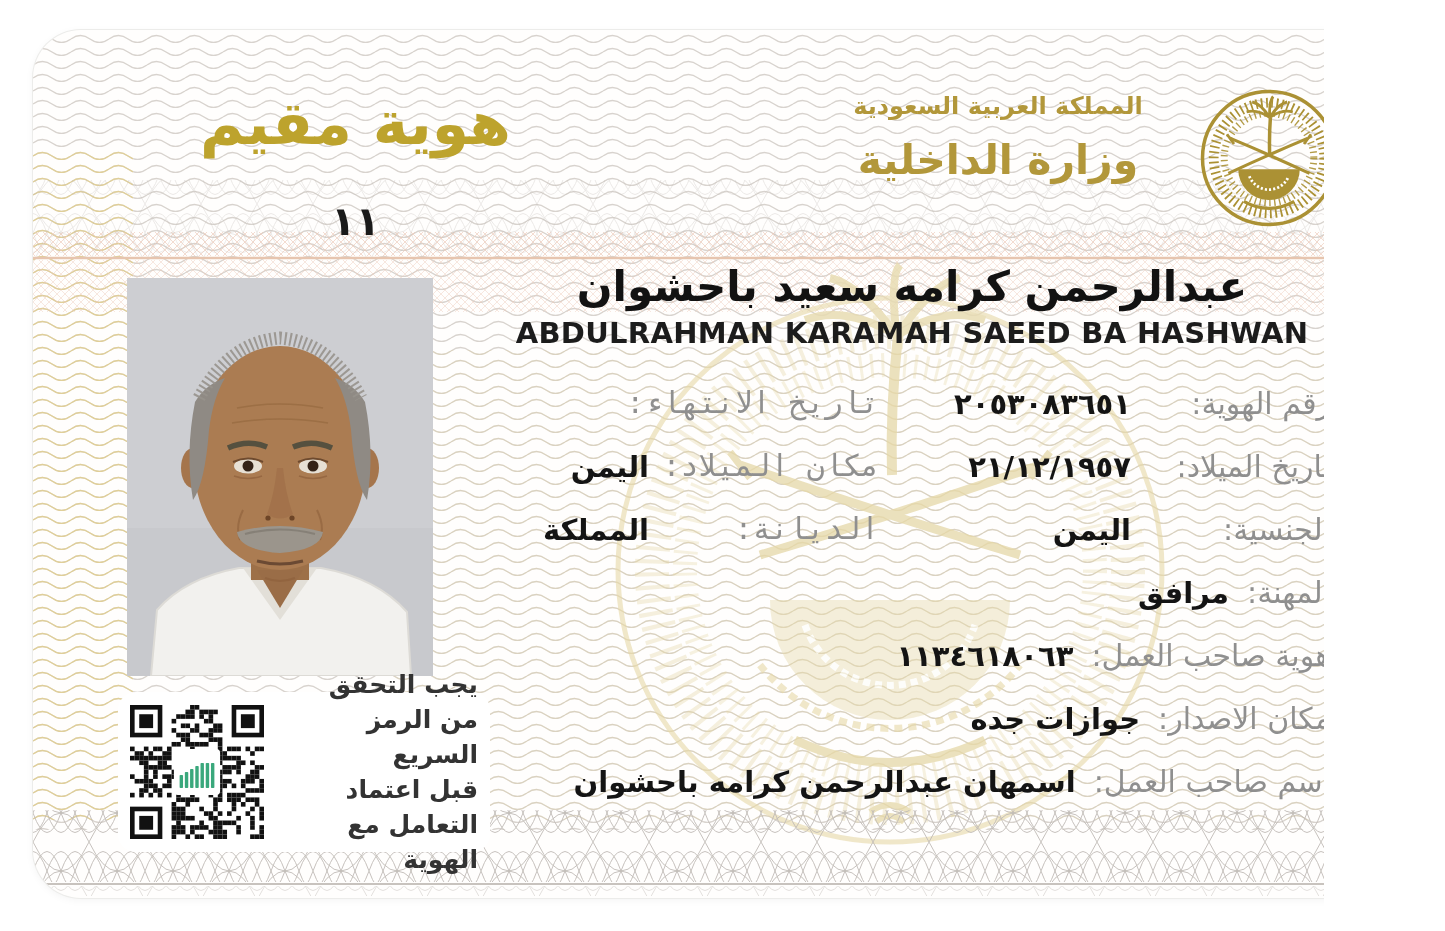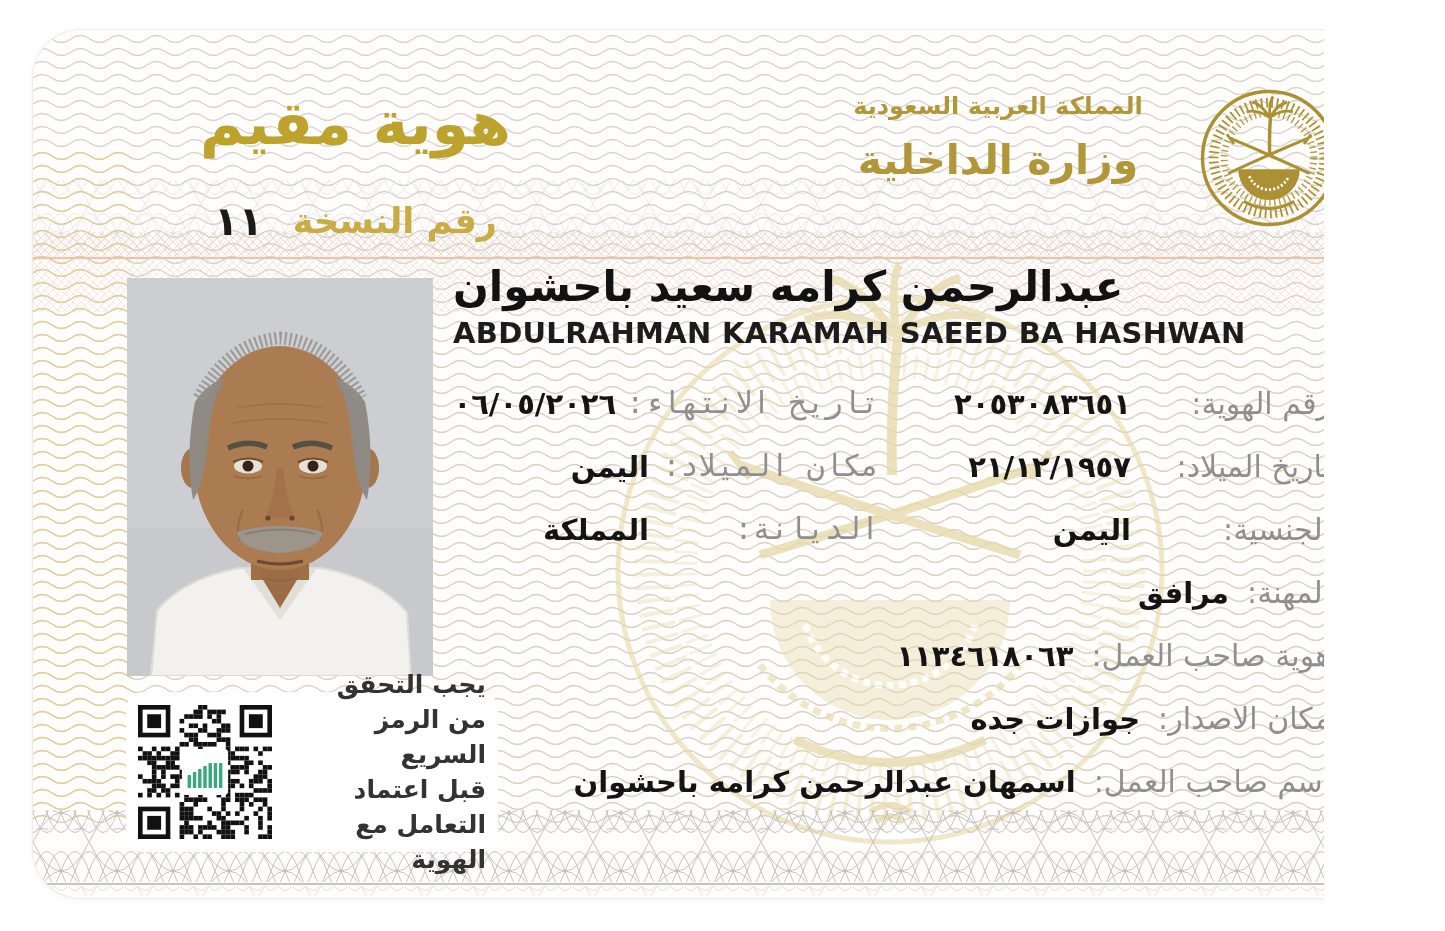--- a/index.html
+++ b/index.html
@@ -18,37 +18,37 @@
   .vnum{font-size:40px;color:#1a1a1a;font-weight:bold;}
   .kingdom-block{position:absolute;right:248px;top:62px;width:330px;text-align:center;direction:rtl;}
   .kingdom{font-size:24px;font-weight:bold;color:#b2973a;letter-spacing:-1px;}
   .ministry{font-size:41px;font-weight:bold;color:#b2973a;margin-top:16px;}
   .emblem{position:absolute;right:72px;top:58px;width:140px;height:140px;display:block;}
 
   
   .photo{position:absolute;left:94px;top:248px;width:306px;height:398px;display:block;}
 
   
-  .names{position:absolute;left:420px;right:40px;top:234px;text-align:left;}
+  .names{position:absolute;left:420px;right:40px;top:234px;text-align:center;}
   .name-ar{font-size:42px;font-weight:bold;color:#121212;direction:rtl;line-height:1.1;}
   .name-en{font-size:29px;font-weight:bold;color:#1c1c1c;letter-spacing:.3px;margin-top:6px;}
 
   
   .rows{position:absolute;left:430px;right:80px;top:342px;direction:rtl;}
   .row{height:63px;display:flex;align-items:center;direction:rtl;}
   .row.r2{display:grid;grid-template-columns:452px 1fr;align-items:center;}
   .pair{display:flex;direction:rtl;align-items:center;gap:10px;}
   .pair .lbl{color:#8f8f8f;font-size:30px;white-space:nowrap;}
   .pair.pr .lbl{min-width:190px;}
   .pair.pm .lbl{min-width:220px;font-family:Liberation Mono, monospace;}
   .pair .val{color:#141414;font-size:29px;font-weight:bold;white-space:nowrap;direction:ltr;unicode-bidi:isolate;}
   .pair.flexpair{gap:18px;}
 
   
-  .qrbox{position:absolute;left:93px;top:662px;width:372px;height:160px;background:#ffffff;
+  .qrbox{position:absolute;left:85px;top:662px;width:372px;height:160px;background:#ffffff;
          border-radius:18px;display:flex;align-items:center;padding:0 12px;gap:12px;box-sizing:border-box;}
   .qrbox svg{flex:0 0 auto;display:block;}
   .notice{flex:1;text-align:right;direction:rtl;font-size:25px;font-weight:bold;color:#333333;line-height:1.4;}
 </style>
 </head>
 <body>
 
 <div class="stage">
   <div class="card">
 
@@ -108,21 +108,20 @@
 
       <rect x="360" y="320" width="1018" height="470" fill="url(#pg2)" opacity="0.2"></rect>
 
       <rect x="0" y="780" width="1378" height="72" fill="url(#pn)"></rect>
       <line x1="0" y1="854" x2="1378" y2="854" stroke="#c8c3be" stroke-width="2"></line>
       <rect x="0" y="856" width="1378" height="10" fill="url(#pn)" opacity="0.5"></rect>
     </svg>
 
     <div class="title">هوية مقيم</div>
     <div class="version">
-      <span class="vlabel">رقم النسخة</span>
       <span class="vnum">١١</span>
     </div>
 
     <div class="kingdom-block">
       <div class="kingdom">المملكة العربية السعودية</div>
       <div class="ministry">وزارة الداخلية</div>
     </div>
     <span class="emblem">
       <svg viewBox="-100 -100 200 200" width="140" height="140" aria-hidden="true">
         <g stroke="#ab9134" fill="none">
@@ -181,21 +180,20 @@
     </div>
 
     <div class="rows">
       <div class="row r2">
         <div class="pair pr">
           <span class="lbl">رقم الهوية:</span>
           <span class="val">٢٠٥٣٠٨٣٦٥١</span>
         </div>
         <div class="pair pm">
           <span class="lbl">تاريخ الانتهاء:</span>
-          <span class="val">٠٦/٠٥/٢٠٢٦</span>
         </div>
       </div>
       <div class="row r2">
         <div class="pair pr">
           <span class="lbl">تاريخ الميلاد:</span>
           <span class="val">٢١/١٢/١٩٥٧</span>
         </div>
         <div class="pair pm">
           <span class="lbl">مكان الميلاد:</span>
           <span class="val">اليمن</span>

